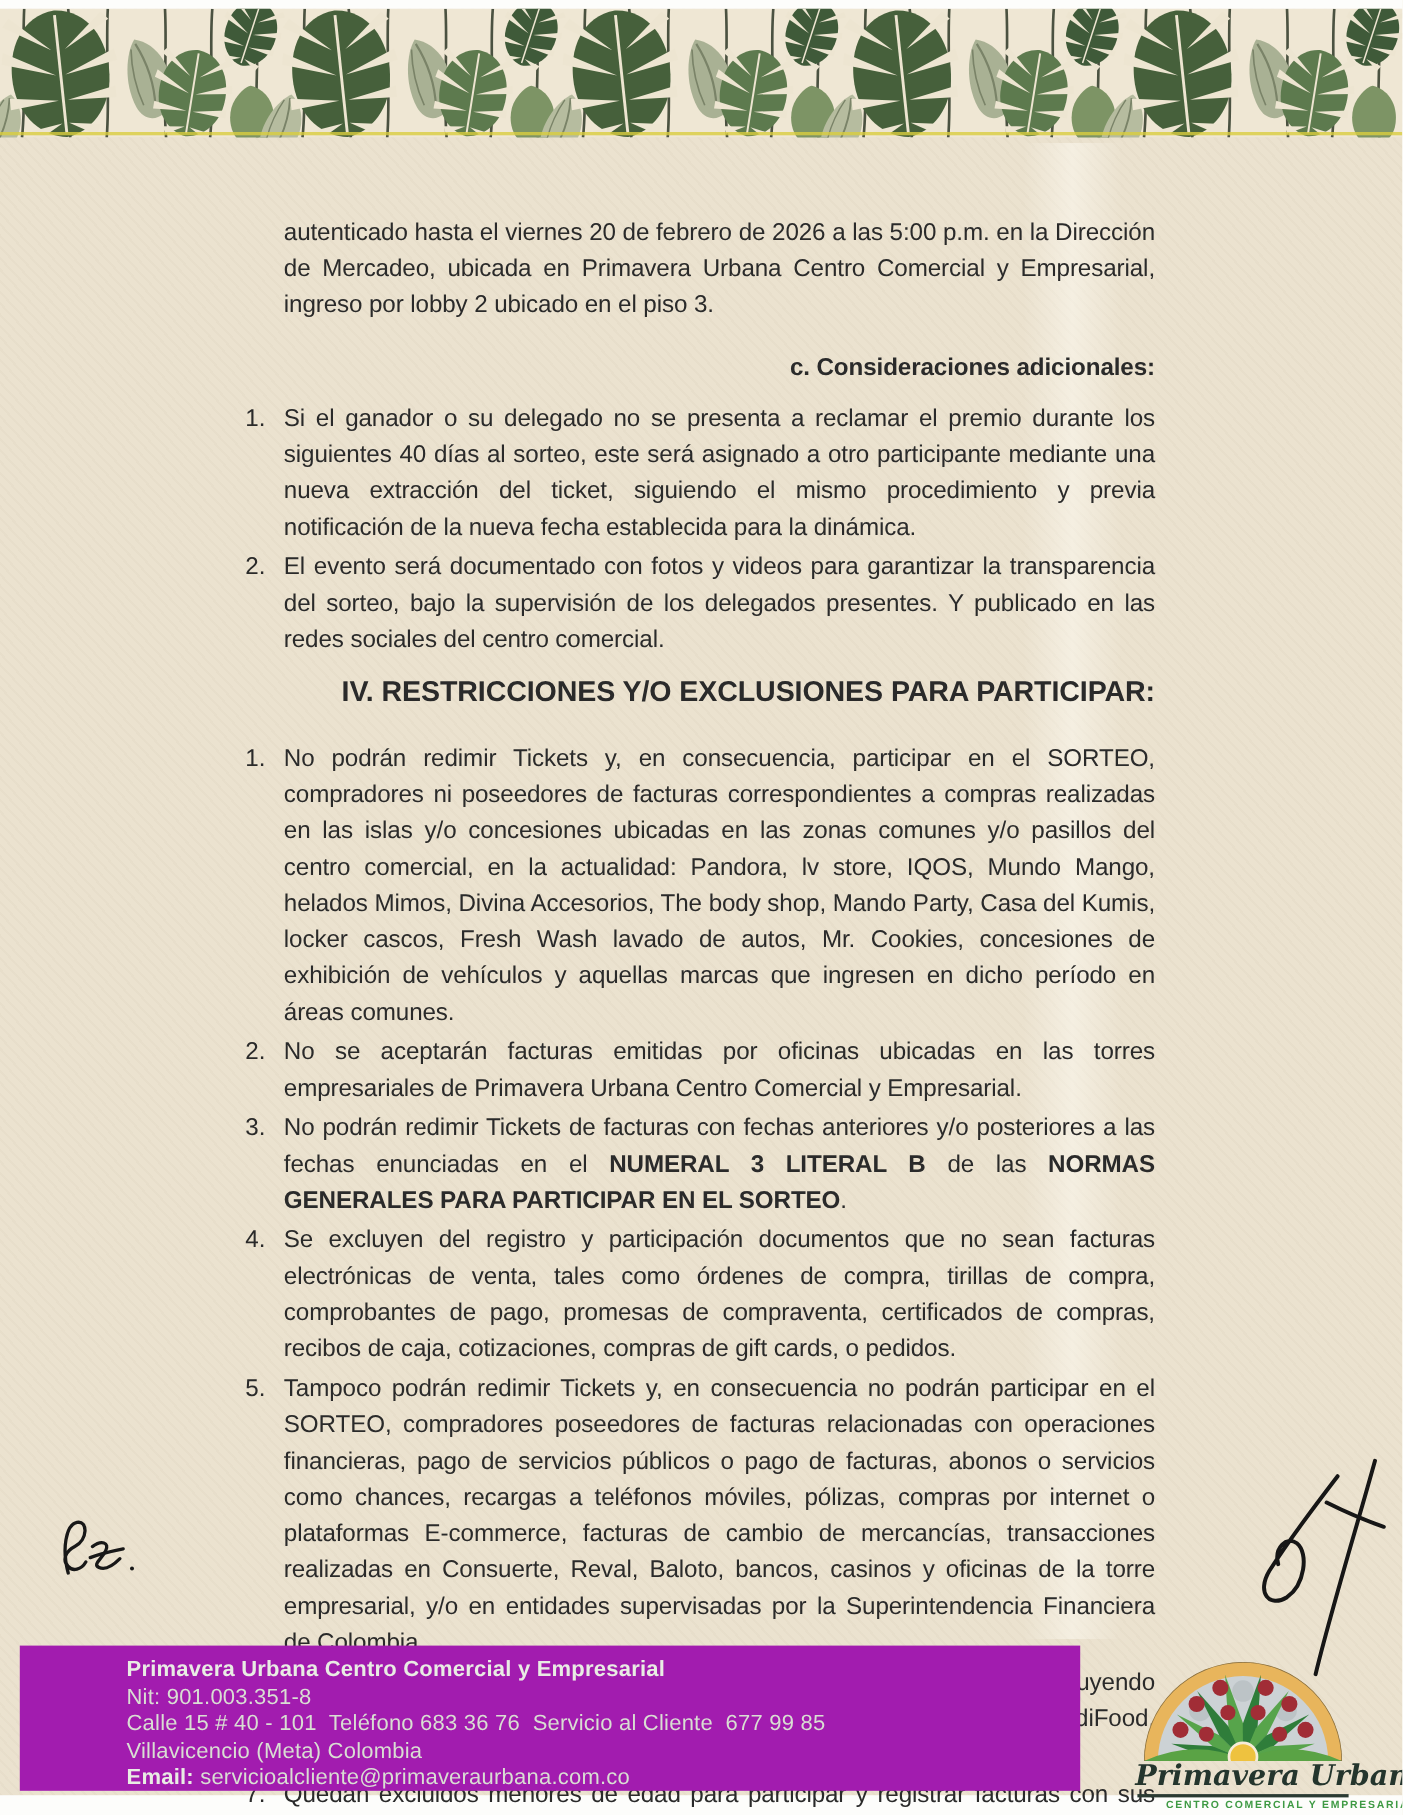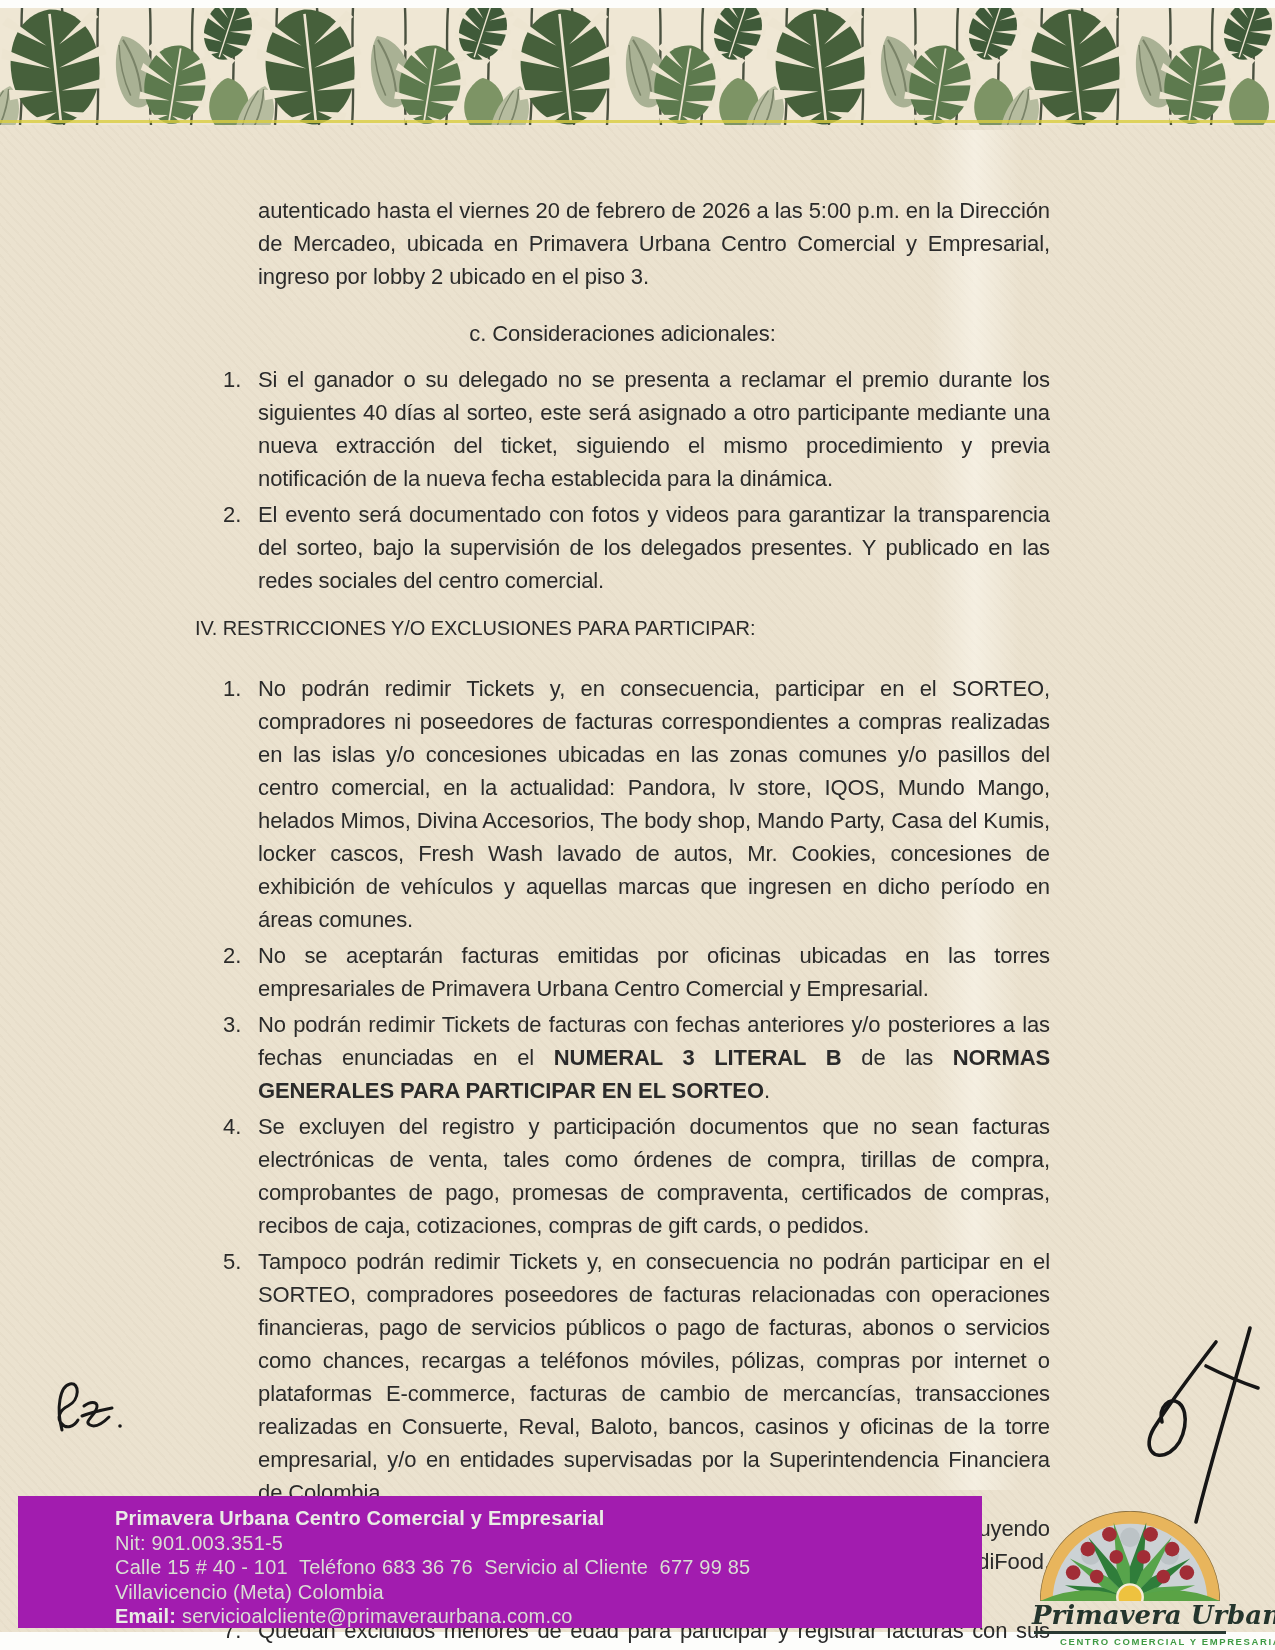--- a/index.html
+++ b/index.html
@@ -8,25 +8,25 @@
   .paper{position:absolute;left:0;top:8px;width:1275px;height:1624px;background:#ebe2cf;}
   .paper::after{content:"";position:absolute;inset:0;
         background:repeating-linear-gradient(47deg,rgba(120,100,70,.03) 0 2px,transparent 2px 7px);}
   .leafband{position:absolute;left:0;top:8px;width:1275px;height:117px;display:block;}
   .fold{position:absolute;left:930px;top:130px;width:90px;height:1360px;
         background:linear-gradient(90deg,transparent,rgba(255,252,244,.5),transparent);pointer-events:none;}
 
   .content{position:absolute;left:195px;top:194px;width:855px;color:#2a2a2a;
            font-size:22px;line-height:33px;text-align:justify;letter-spacing:-.1px;}
   .intro{margin:0 0 24px 63px;}
-  .h-c{font-weight:normal;font-size:22px;margin:0 0 13px 0;text-align:center;}
+  .h-c{font-weight:bold;font-size:22px;margin:0 0 13px 0;text-align:right;}
   ol.doclist{list-style:none;margin:0;padding:0;}
   ol.doclist>li{position:relative;padding-left:63px;margin:0 0 3px 0;}
   ol.doclist>li .num{position:absolute;left:28px;top:0;}
-  .h-iv{font-weight:normal;font-size:20px;text-align:left;margin:15px 0 27px 0;}
+  .h-iv{font-weight:bold;font-size:26px;text-align:right;margin:15px 0 27px 0;}
   .b{font-weight:bold;}
 
   .footer-bar{position:absolute;left:18px;top:1496px;width:964px;height:132px;
               background:#a21caf;color:#d9ded3;padding:10px 0 0 97px;box-sizing:border-box;
               font-size:20px;line-height:24.5px;letter-spacing:.2px;}
   .footer-bar .f-bold{font-weight:bold;color:#e9ece4;}
   .footer-line{white-space:pre-wrap;}
 
   .logo{position:absolute;left:1032px;top:1506px;width:196px;text-align:center;}
   .logo-arc{display:block;margin:0 auto;}
@@ -159,21 +159,21 @@
   <svg class="mark-right" width="160" height="212" viewBox="0 0 160 212">
     <g fill="none" stroke="#161616" stroke-width="3.6" stroke-linecap="round">
       <path d="M98,20 C78,46 50,84 36,106 C24,126 36,140 52,130 C68,119 72,90 61,81 C52,74 40,85 44,100"></path>
       <path d="M132,6 C116,64 92,142 78,200"></path>
       <path d="M88,44 C104,52 122,60 140,66"></path>
     </g>
   </svg>
 
   <div class="footer-bar">
     <div class="footer-line f-bold">Primavera Urbana Centro Comercial y Empresarial</div>
-    <div class="footer-line">Nit: 901.003.351-5</div>
+    <div class="footer-line">Nit: 901.003.351-8</div>
     <div class="footer-line">Calle 15 # 40 - 101  Teléfono 683 36 76  Servicio al Cliente  677 99 85</div>
     <div class="footer-line">Villavicencio (Meta) Colombia</div>
     <div class="footer-line"><span class="f-bold">Email:</span><span> servicioalcliente@primaveraurbana.com.co</span></div>
   </div>
 
   <div class="logo">
     <svg class="logo-arc" width="196" height="96" viewBox="0 0 200 98">
       <defs>
         <clipPath id="halfclip">
             <path d="M8,97 A92,92 0 0 1 192,97 Z"></path>

